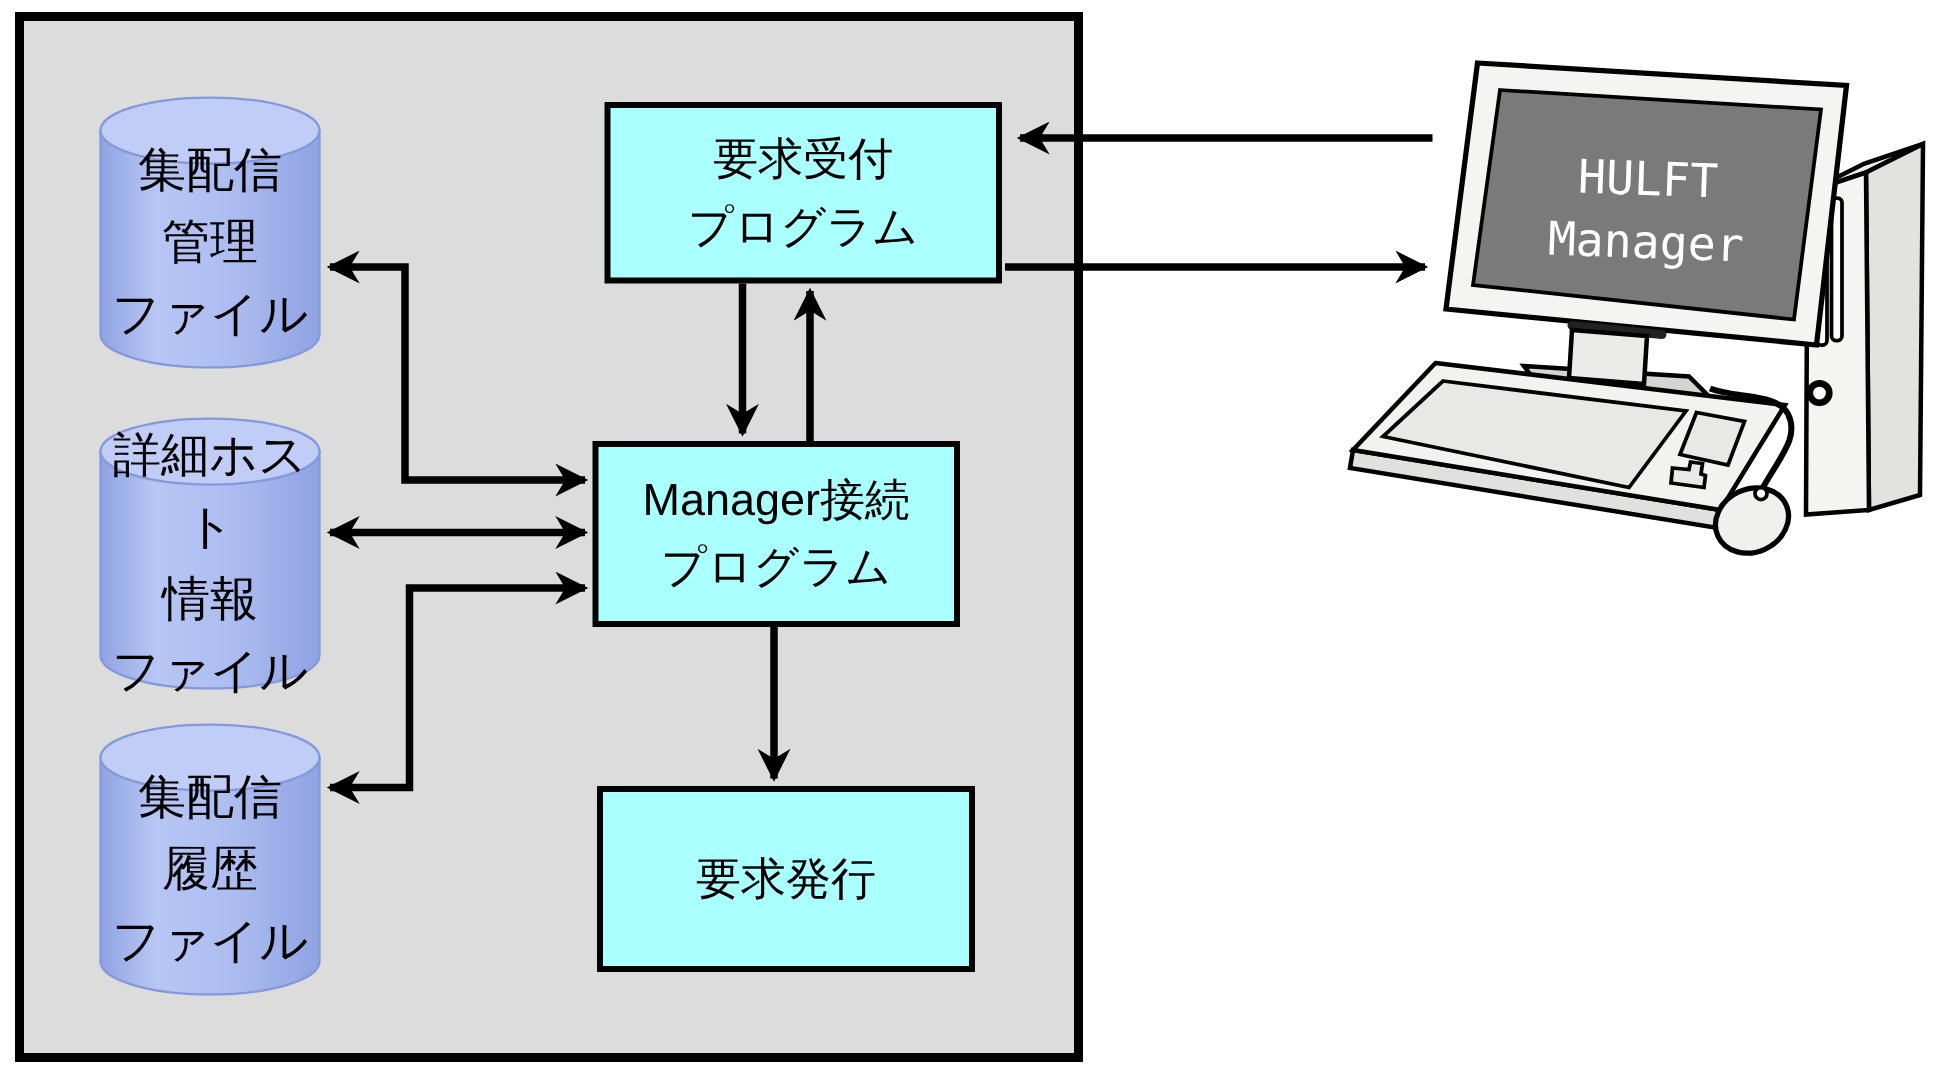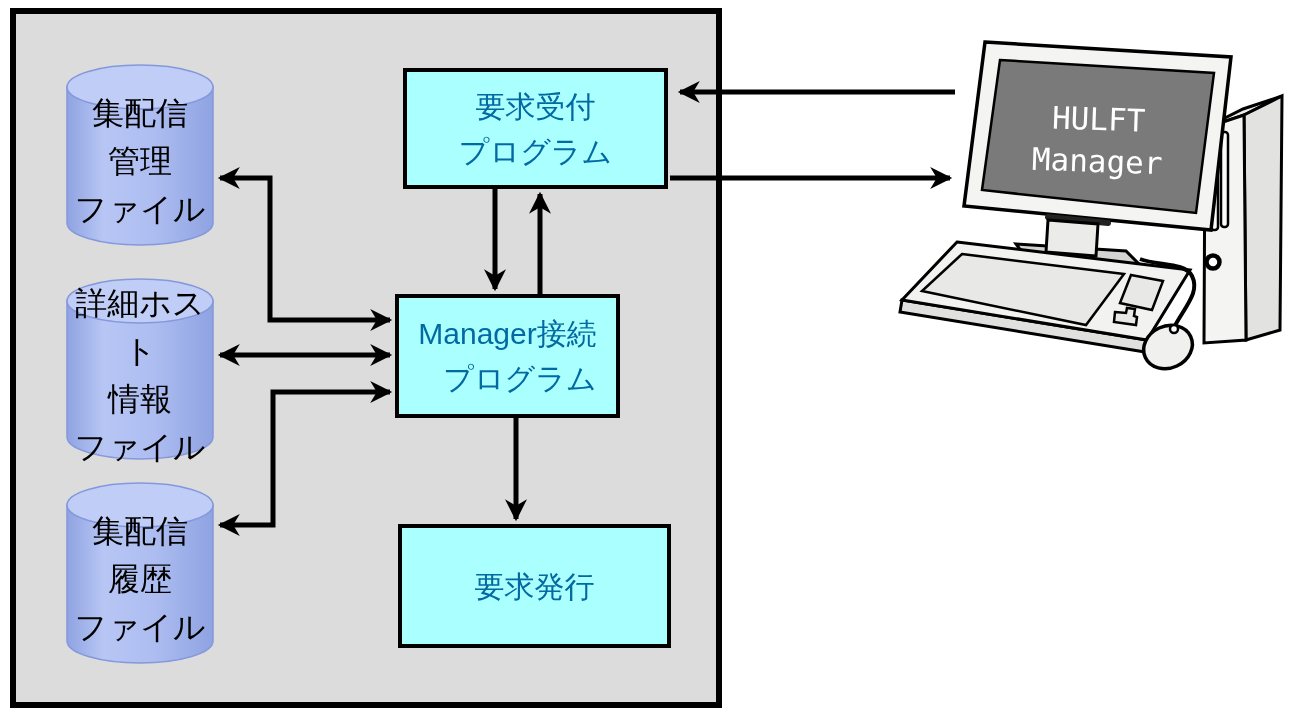--- a/index.html
+++ b/index.html
@@ -8,24 +8,24 @@
   .boundary{position:absolute;left:10px;top:8px;width:712px;height:700px;
             box-sizing:border-box;border:6px solid #000;background:#dcdcdc;}
   .cyl{position:absolute;width:150px;height:184px;}
   .cyl svg{position:absolute;left:0;top:0;}
   .cyl-label{position:absolute;left:0;top:0;width:100%;height:100%;
              display:flex;align-items:center;justify-content:center;text-align:center;
              white-space:pre-line;font-size:32px;line-height:1.5;color:#000000;
              padding-top:12px;box-sizing:border-box;}
   .pbox{position:absolute;box-sizing:border-box;border:4px solid #000;background:#aaffff;
         display:flex;align-items:center;justify-content:center;text-align:center;
-        white-space:pre-line;font-size:30px;line-height:1.5;color:#0369a1;}
+        white-space:pre-line;font-size:30px;line-height:1.5;color:#000000;}
   .box-accept{left:403px;top:68px;width:265px;height:121px;}
-  .box-connect{left:395px;top:294px;width:225px;height:124px;text-align:right;}
-  .box-issue{left:398px;top:524px;width:273px;height:124px;font-family:Liberation Serif, serif;}
+  .box-connect{left:395px;top:294px;width:245px;height:124px;}
+  .box-issue{left:398px;top:524px;width:252px;height:124px;font-family:Liberation Serif, serif;}
   .cyl-1{left:65px;top:63px;}
   .cyl-2{left:65px;top:277px;text-decoration:underline;}
   .cyl-3{left:65px;top:481px;}
   .overlay{position:absolute;left:0;top:0;}
   .computer{position:absolute;left:886px;top:20px;}
 </style>
 </head>
 <body>
 
 <div class="stage">

